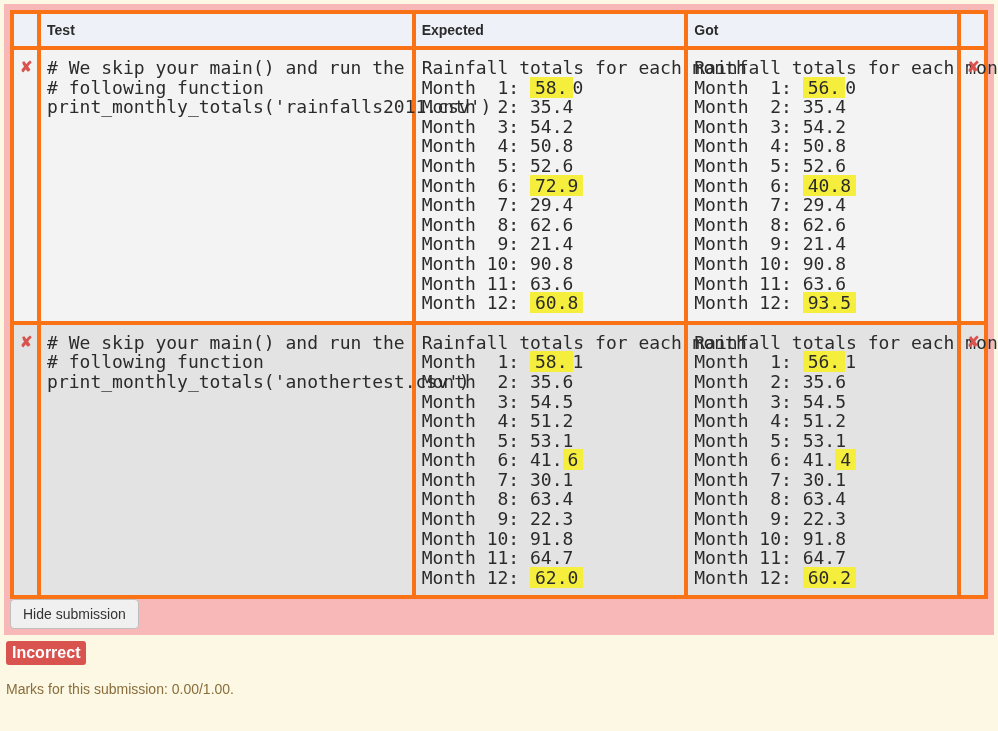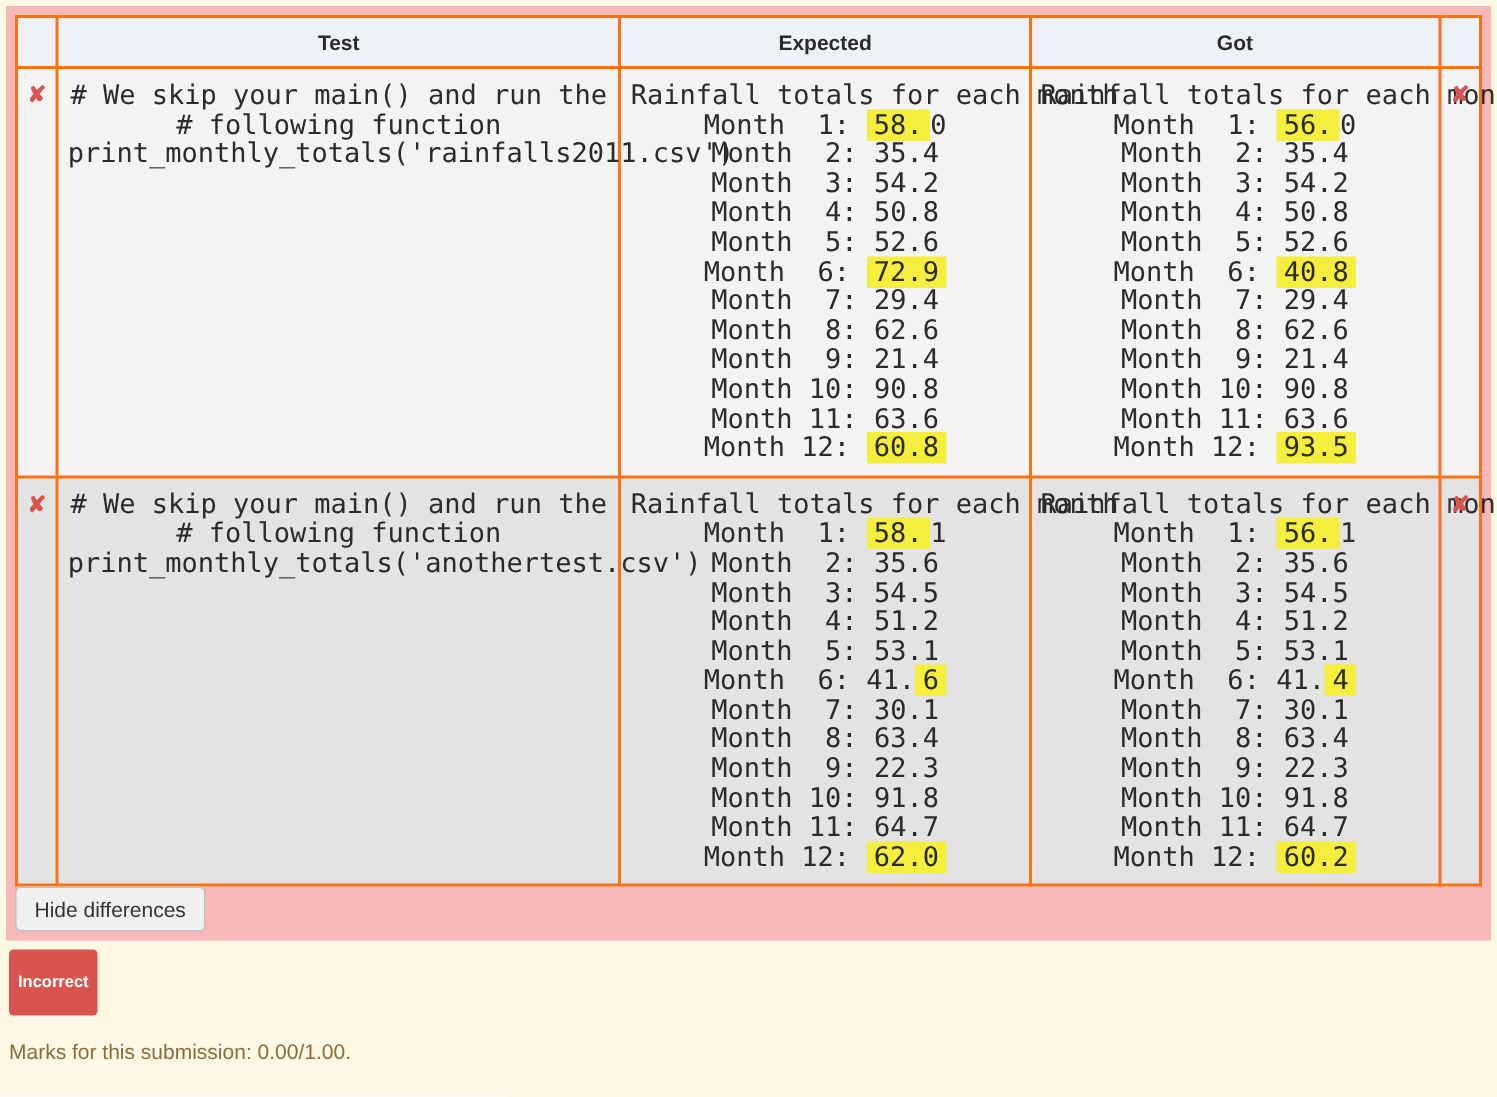--- a/index.html
+++ b/index.html
@@ -15,24 +15,24 @@
     padding: 6px;
     margin: 4px;
   }
   table.results {
     width: 100%;
     border-collapse: collapse;
     background: #fff;
     table-layout: fixed;
   }
   table.results th, table.results td {
-    border: 2px solid #f97316;
+    border: 4px solid #f97316;
     padding: 8px 6px;
     vertical-align: top;
-    text-align: center;
+    text-align: left;
   }
   table.results thead th {
     background: #eef2f8;
     font-weight: bold;
     color: #2b2b2b;
   }
   col.iconcol { width: 26px; }
   col.testcol { width: 360px; }
   col.expcol  { width: 262px; }
   col.gotcol  { width: 262px; }
@@ -76,22 +76,22 @@
     color: #333;
   }
   .after {
     margin: 6px;
   }
   .badge {
     display: inline-block;
     background: #d9534f;
     color: #fff;
     font-weight: bold;
-    font-size: 11px;
-    padding: 16px 6px;
+    font-size: 16px;
+    padding: 3px 6px;
     border-radius: 3px;
   }
   .marks {
     color: #8a6d3b;
     font-size: 14px;
     margin-top: 16px;
   }
 </style>
 </head>
 <body>
@@ -189,19 +189,19 @@
 Month  9: 22.3
 Month 10: 91.8
 Month 11: 64.7
 Month 12: <mark>60.2</mark></pre>
           </td>
           <td class="iconcell"><span class="cross">✘</span></td>
         </tr>
       </tbody>
   </table>
 
-  <button class="btn">Hide differences</button>
+  <button class="btn">Hide submission</button>
 </div>
 
 <div class="after">
   <span class="badge">Incorrect</span>
   <div class="marks">Marks for this submission: 0.00/1.00.</div>
 </div>
 
 </body></html>

